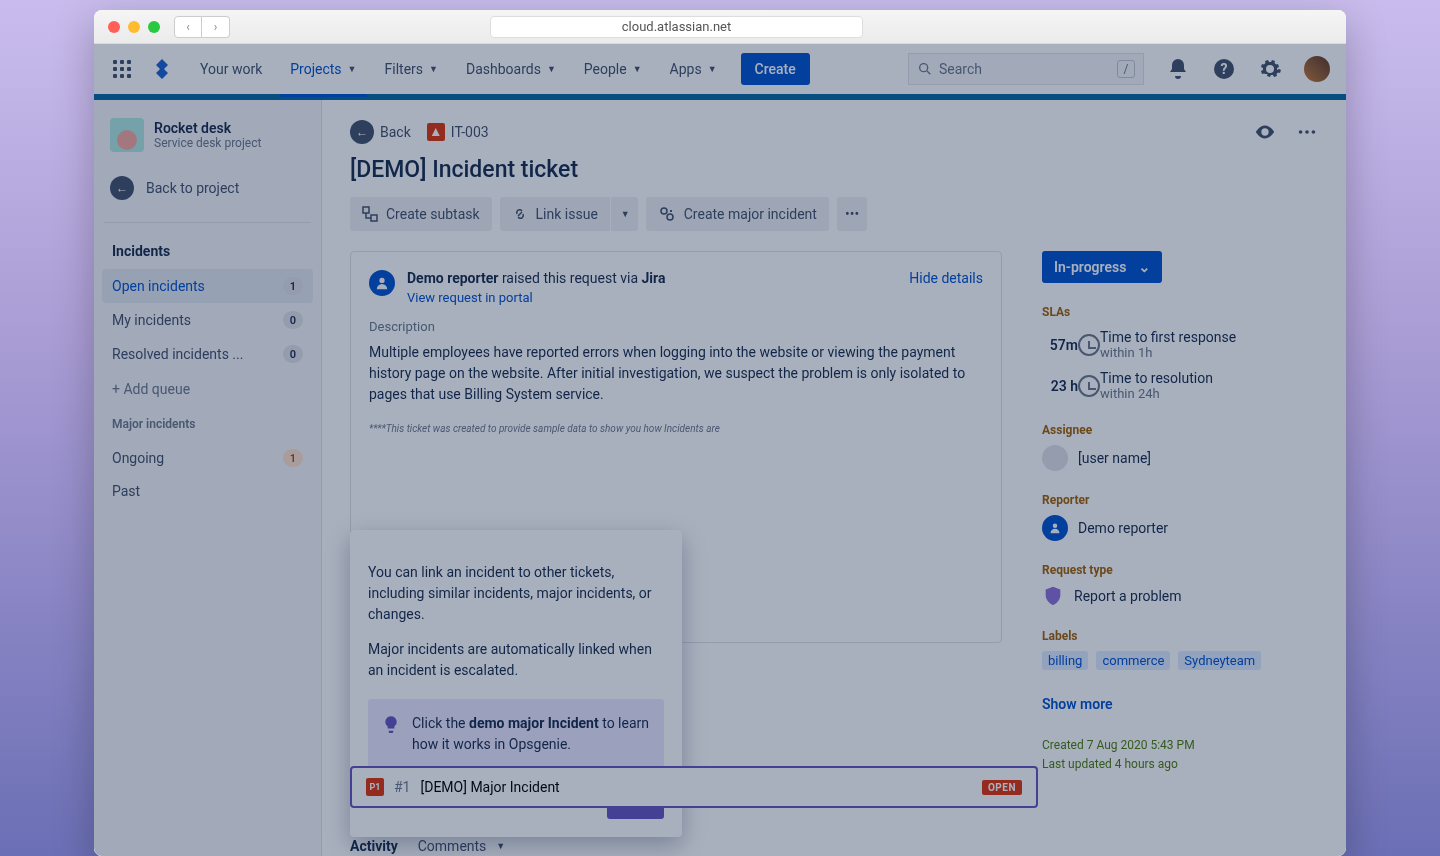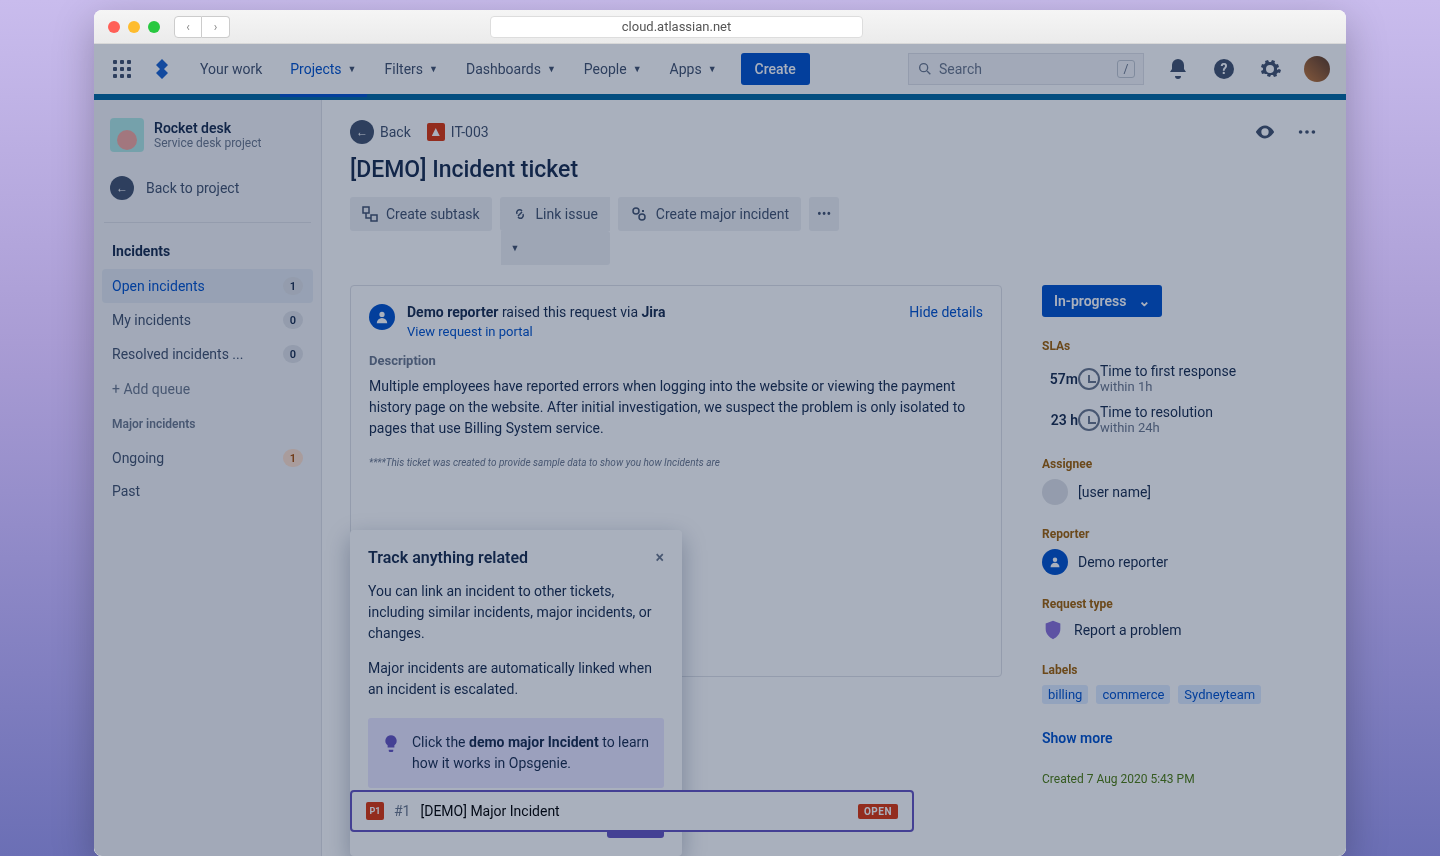--- a/index.html
+++ b/index.html
@@ -76,41 +76,41 @@
     .tbtn.split-r{padding:0 8px;}
     .two{display:flex;gap:40px;margin-top:20px;}
     .left{flex:1;}
     .right{width:276px;}
     .card{border:1px solid #dfe1e6;border-radius:4px;padding:18px;}
     .req{display:flex;align-items:flex-start;gap:12px;}
     .req .av{width:26px;height:26px;border-radius:50%;background:#0052cc;display:flex;align-items:center;justify-content:center;color:#fff;}
     .req-txt{font-size:14px;color:#172b4d;flex:1;}
     .hide{color:#0052cc;margin-left:auto;font-size:14px;}
     .view{color:#0052cc;font-size:13px;margin-top:4px;}
-    .desc-h{font-size:13px;color:#6b778c;font-weight:700;margin-top:14px;}
+    .desc-h{font-size:13px;color:#6b778c;font-weight:400;margin-top:14px;}
     .desc{font-size:14px;color:#172b4d;margin-top:8px;line-height:1.5;}
     .note{font-size:10px;color:#6b778c;font-style:italic;margin-top:18px;}
     
     .status{background:#0052cc;color:#fff;height:32px;border-radius:3px;padding:0 12px;display:inline-flex;align-items:center;font-size:14px;font-weight:600;gap:12px;}
     .rsec{font-size:12px;color:#a16207;font-weight:700;margin-top:22px;}
     .sla{display:flex;align-items:center;margin-top:10px;}
     .sla .t{font-size:14px;font-weight:600;color:#172b4d;min-width:36px;text-align:right;}
     .sla .ic{width:22px;height:22px;border:2px solid #6b778c;border-radius:50%;position:relative;}
     .sla .ic::after{content:"";position:absolute;width:6px;height:6px;border-left:2px solid #6b778c;border-bottom:2px solid #6b778c;top:5px;left:8px;}
     .sla-txt{flex:1;font-size:14px;color:#172b4d;}
     .sla-sub{font-size:13px;color:#6b778c;}
     .person{display:flex;align-items:center;gap:10px;margin-top:8px;font-size:14px;color:#172b4d;}
     .person .av{width:26px;height:26px;border-radius:50%;background:#dfe1e6;}
     .person .av.rep{background:#0052cc;display:flex;align-items:center;justify-content:center;color:#fff;}
     .labels{display:flex;gap:8px;margin-top:8px;flex-wrap:wrap;}
     .label{background:#deebff;color:#0052cc;font-size:13px;padding:2px 6px;border-radius:3px;}
     .showmore{color:#0052cc;font-size:14px;font-weight:600;margin-top:26px;}
     .meta{font-size:12px;color:#4d7c0f;margin-top:24px;line-height:1.6;}
     
-    .linked-wrap{position:absolute;left:28px;bottom:24px;width:564px;z-index:10;}
+    .linked-wrap{position:absolute;left:28px;bottom:48px;width:688px;z-index:10;}
     .linked{border:2px solid #6554c0;border-radius:4px;background:#fff;padding:10px 14px;display:flex;align-items:center;gap:10px;font-size:14px;}
     .p1{width:18px;height:18px;background:#de350b;border-radius:2px;color:#fff;font-size:9px;font-weight:700;display:flex;align-items:center;justify-content:center;}
     .num{color:#6b778c;}
     .openb{margin-left:auto;background:#de350b;color:#fff;font-size:10px;font-weight:700;padding:2px 6px;border-radius:2px;letter-spacing:.5px;}
     .activity{position:absolute;left:28px;bottom:2px;display:flex;align-items:center;gap:20px;font-size:14px;}
     .act-h{font-weight:700;color:#172b4d;}
     .act-sel{color:#42526e;display:flex;align-items:center;gap:8px;}
     
     .popover{position:absolute;left:28px;top:430px;width:332px;background:#fff;border-radius:4px;box-shadow:0 8px 24px rgba(9,30,66,.3);z-index:10;padding:18px;}
     .pop-h{font-size:16px;font-weight:600;color:#172b4d;display:flex;justify-content:space-between;align-items:center;}
@@ -266,21 +266,21 @@
         <h1 class="title">[DEMO] Incident ticket</h1>
         <div class="toolbar">
           <div class="tbtn">
             <svg width="16" height="16" viewBox="0 0 16 16">
                 <rect x="1" y="1" width="6" height="6" fill="none" stroke="currentColor" stroke-width="1.5"></rect>
                 <rect x="9" y="9" width="6" height="6" fill="none" stroke="currentColor" stroke-width="1.5"></rect>
                 <path d="M4 7v5h5" fill="none" stroke="currentColor" stroke-width="1.5"></path>
               </svg>
             <span>Create subtask</span>
           </div>
-          <div style="display:flex;flex-direction:column;">
+          <div style="display:flex;">
             <div class="tbtn" style="border-radius:3px 0 0 3px;">
               <svg width="16" height="16" viewBox="0 0 16 16">
                   <path d="M6 10l4-4M5 8a3 3 0 014-4l1 1M11 8a3 3 0 01-4 4l-1-1" fill="none" stroke="currentColor" stroke-width="1.5"></path>
                 </svg>
               <span>Link issue</span>
             </div>
             <div class="tbtn split-r" style="border-radius:0 3px 3px 0;margin-left:1px;">
                 <span class="chev">▼</span>
               </div>
           </div>
@@ -366,29 +366,26 @@
             </div>
             <div class="rsec">Labels</div>
             <div class="labels">
               <span class="label">billing</span>
               <span class="label">commerce</span>
               <span class="label">Sydneyteam</span>
             </div>
             <div class="showmore">Show more</div>
             <div class="meta">
               <div>Created 7 Aug 2020 5:43 PM</div>
+              <div>Last updated 4 hours ago</div>
             </div>
           </div>
         </div>
 
         <div class="popover">
-          <div class="pop-h">
-            <span>Track anything related</span>
-            <span class="pop-x">×</span>
-          </div>
           <p class="pop-p">You can link an incident to other tickets, including similar incidents, major incidents, or changes.</p>
           <p class="pop-p">Major incidents are automatically linked when an incident is escalated.</p>
           <div class="tip">
             <svg class="bulb" viewBox="0 0 16 16">
                 <path fill="currentColor" d="M8 1a5 5 0 00-3 9v2h6v-2a5 5 0 00-3-9zM6 14h4v1a1 1 0 01-1 1H7a1 1 0 01-1-1z"></path>
               </svg>
             <div><span>Click the </span><b>demo major Incident</b><span> to learn how it works in Opsgenie.</span></div>
           </div>
           <div class="pop-btns">
             <div class="pbtn sec">Back</div>

